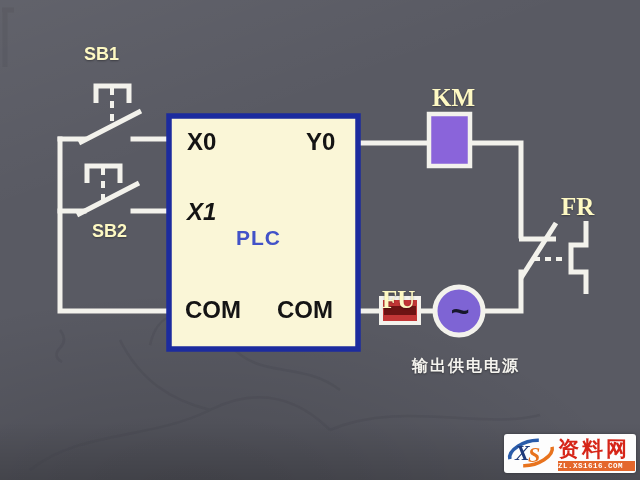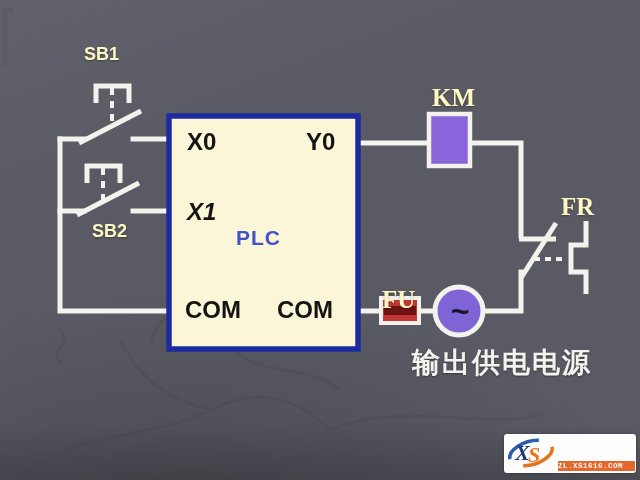--- a/index.html
+++ b/index.html
@@ -17,22 +17,22 @@
       linear-gradient(0deg, rgba(0,0,0,0.16) 0%, rgba(0,0,0,0) 12%);
   }
   svg{position:absolute;left:0;top:0;}
   .lbl{position:absolute;color:#fef9c3;font-weight:bold;font-size:18px;
        text-shadow:0 1px 2px rgba(0,0,0,0.35);white-space:nowrap;}
   .lbl-serif{font-family:"Liberation Serif",serif;font-size:25px;}
   .plc-lbl{position:absolute;color:#141414;font-weight:bold;font-size:24px;white-space:nowrap;}
   .plc-name{position:absolute;color:#4252c8;font-weight:bold;font-size:21px;letter-spacing:1px;}
   .ac-sym{position:absolute;left:444px;top:293px;width:32px;text-align:center;
           font-size:32px;font-weight:bold;color:#17172c;}
-  .cn-caption{position:absolute;left:412px;top:344px;color:#f4f3ee;font-weight:bold;
-          font-size:28px;letter-spacing:2px;text-shadow:0 1px 2px rgba(0,0,0,0.4);}
+  .cn-caption{position:absolute;left:412px;top:356px;color:#f4f3ee;font-weight:bold;
+          font-size:16px;letter-spacing:2px;text-shadow:0 1px 2px rgba(0,0,0,0.4);}
   
   .wm{position:absolute;left:504px;top:434px;width:132px;height:39px;background:#fdfdfd;
       border-radius:3px;box-shadow:0 0 3px rgba(0,0,0,0.35);}
   .wm-name{position:absolute;left:54px;top:1px;color:#d62518;font-weight:bold;
       font-size:21px;letter-spacing:3px;white-space:nowrap;}
   .wm-url{position:absolute;left:54px;top:27px;width:77px;height:10px;background:#e4672c;
       color:#fff;font-weight:bold;font-size:7.5px;line-height:10px;text-align:left;
       letter-spacing:0.5px;white-space:nowrap;font-family:"Liberation Mono",monospace;}
   .wm-x{position:absolute;left:11px;top:6px;font-family:"Liberation Serif",serif;
       font-style:italic;font-weight:bold;font-size:22px;color:#1f3a7a;}
@@ -123,16 +123,17 @@
 
   <div class="wm">
     <svg width="54" height="39">
       <g transform="rotate(-16 27 19)" fill="none">
         <path d="M5,19 a22,12 0 0 1 33,-10" stroke="#2a5caa" stroke-width="3.5"></path>
         <path d="M49,19 a22,12 0 0 1 -33,10" stroke="#e8731e" stroke-width="3.5"></path>
       </g>
     </svg>
     <span class="wm-x">X</span>
     <span class="wm-s">S</span>
+    <div class="wm-name">资料网</div>
     <div class="wm-url">ZL.XS1616.COM</div>
   </div>
 
 </div>
 
 </body></html>

